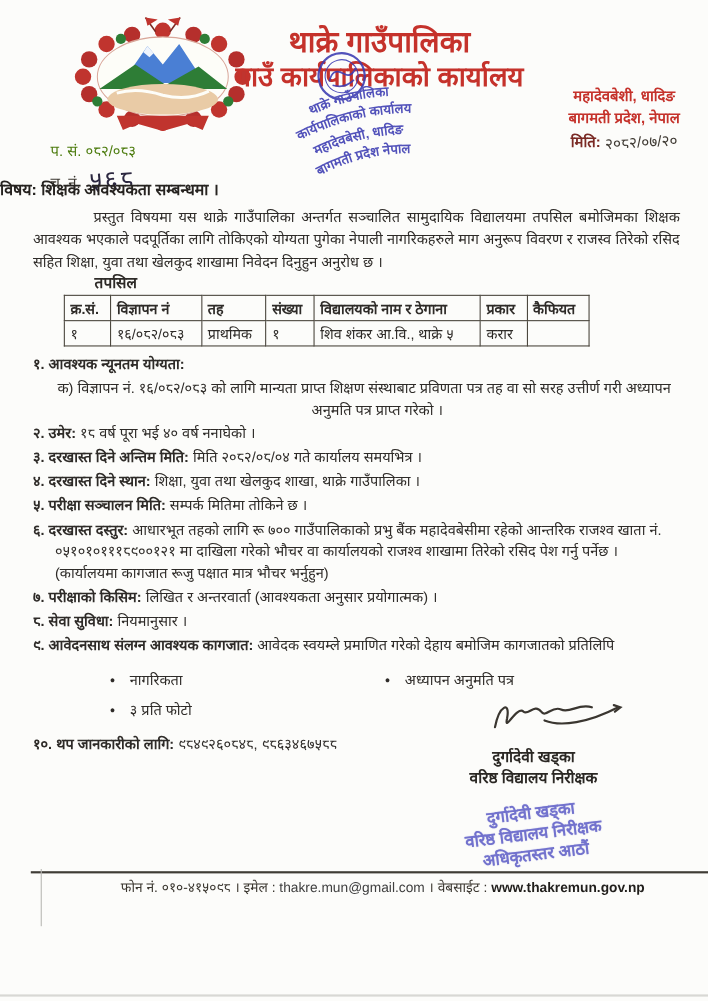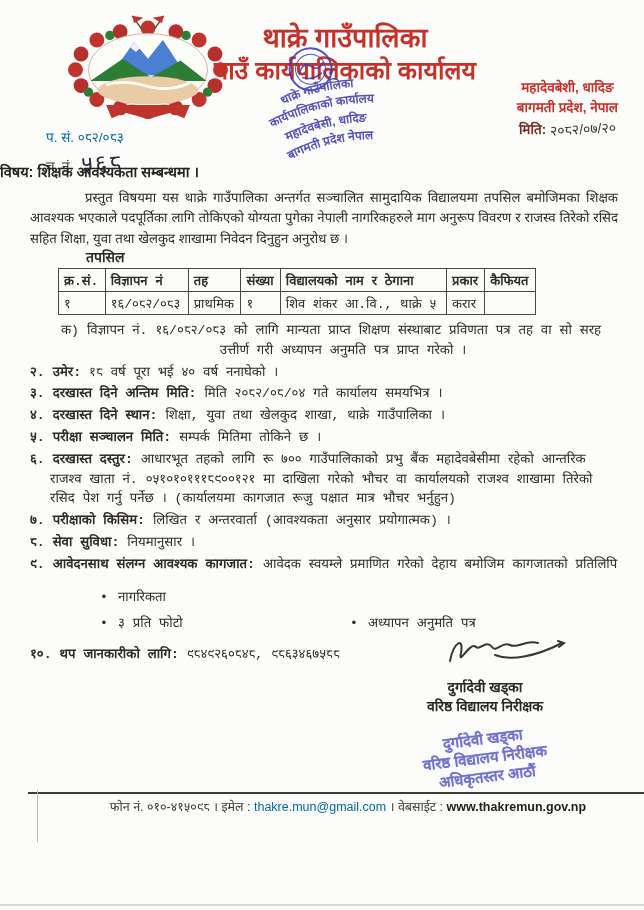--- a/index.html
+++ b/index.html
@@ -13,49 +13,49 @@
   
   .emblem{position:absolute;left:60px;top:14px;width:176px;height:106px;}
   .titles{position:absolute;left:170px;top:22px;width:350px;text-align:center;}
   .title1{font-size:27px;font-weight:bold;color:#c5322b;line-height:1.2;}
   .title2{font-size:25px;font-weight:bold;color:#c5322b;line-height:1.3;}
   .stamp-top{position:absolute;left:228px;top:42px;width:185px;height:130px;transform:rotate(-14deg);opacity:.88;}
   .addr{position:absolute;right:26px;top:78px;text-align:center;line-height:1.45;}
   .addr .red{color:#c5322b;font-size:13.5px;font-weight:bold;}
   .addr .date-line{font-size:13.5px;color:#7a2a24;font-weight:bold;margin-top:2px;}
   .addr .hand{display:inline-block;color:#3f3a33;font-weight:normal;font-size:14px;transform:rotate(-3deg);}
-  .refno{position:absolute;left:46px;top:128px;font-size:13.5px;color:#0369a1;}
+  .refno{position:absolute;left:46px;top:128px;font-size:13.5px;color:#4d7c0f;}
   .chno{position:absolute;left:46px;top:146px;font-size:13.5px;color:#3a362f;}
   .chno .hand{display:inline-block;font-size:23px;color:#2c2840;transform:rotate(-5deg);letter-spacing:2px;margin-left:4px;}
   
   .subject{position:absolute;left:0;right:0;top:161px;text-align:left;font-size:14.5px;font-weight:bold;color:#262320;}
   .para{position:absolute;left:30px;right:26px;top:188px;font-size:13.2px;line-height:1.55;text-align:justify;text-indent:55px;color:#2e2b28;}
-  .content{position:absolute;left:30px;right:26px;top:247px;font-size:13.2px;color:#2e2b28;font-family:Liberation Mono, monospace;}
+  .content{position:absolute;left:30px;right:26px;top:247px;font-size:13.2px;color:#2e2b28;}
   .tbl-caption{font-weight:bold;font-size:14px;margin:0 0 2px 56px;}
   table.detail{border-collapse:collapse;margin-left:28px;width:478px;font-size:13px;}
   table.detail th,table.detail td{border:1.4px solid #4c483f;padding:2px 5px;text-align:left;font-weight:normal;vertical-align:top;}
   table.detail th{font-weight:bold;}
   .list{margin-top:6px;}
   .li{padding-left:20px;text-indent:-20px;line-height:1.5;margin:2px 0;}
   .li b{font-weight:bold;}
   .li.sub{margin-left:14px;padding-left:24px;text-indent:-24px;text-align:center;}
-  .bullets{display:flex;margin:6px 0 4px 70px;align-items:flex-end;}
+  .bullets{display:flex;margin:6px 0 4px 70px;}
   .bullets .col{width:250px;}
   .bullet-item{line-height:1.5;margin:7px 0;}
   .bullet-item .dot{display:inline-block;width:18px;font-size:13px;}
   
   .sig-block{position:absolute;right:44px;top:628px;width:230px;text-align:center;}
   .sig-svg{width:130px;height:46px;margin-left:40px;}
   .sig-name{font-size:14px;font-weight:bold;color:#2b2824;line-height:1.35;}
   .sig-title{font-size:14px;font-weight:bold;color:#2b2824;line-height:1.35;}
   .stamp-bottom{margin-top:14px;transform:rotate(-7deg);color:#5a5ac6;font-weight:bold;font-size:15px;line-height:1.25;opacity:.85;text-shadow:0 0 1px rgba(90,90,198,.5);}
   
   .footer-line{position:absolute;left:28px;right:0;top:792px;border-top:2px solid #3f3c36;}
   .footer{position:absolute;left:60px;right:8px;top:798px;text-align:center;font-size:12.5px;color:#3a362f;}
-  .footer .email{color:#0369a1;}
+  .footer .email{color:#404040;}
   .footer .web{font-weight:bold;color:#211f1c;}
   .artifact-v{position:absolute;left:37px;top:790px;height:52px;border-left:1px solid #b9b9b5;}
 </style>
 </head>
 <body>
 
 <div class="page">
 
   <svg class="emblem" viewBox="0 -10 170 114" aria-hidden="true">
     <g>
@@ -160,20 +160,21 @@
           <td>प्राथमिक</td>
           <td>१</td>
           <td>शिव शंकर आ.वि., थाक्रे ५</td>
           <td>करार</td>
           <td></td>
         </tr>
       </tbody>
     </table>
 
     <div class="list">
+      <div class="li"><b><span>१.</span> <span>आवश्यक न्यूनतम योग्यता:</span></b> <span></span></div>
       <div class="li sub"><span>क)</span> <span>विज्ञापन नं. १६/०८२/०८३ को लागि मान्यता प्राप्त शिक्षण संस्थाबाट प्रविणता पत्र तह वा सो सरह उत्तीर्ण गरी अध्यापन अनुमति पत्र प्राप्त गरेको ।</span></div>
       <div class="li"><b><span>२.</span> <span>उमेर:</span></b> <span>१८ वर्ष पूरा भई ४० वर्ष ननाघेको ।</span></div>
       <div class="li"><b><span>३.</span> <span>दरखास्त दिने अन्तिम मिति:</span></b> <span>मिति २०८२/०८/०४ गते कार्यालय समयभित्र ।</span></div>
       <div class="li"><b><span>४.</span> <span>दरखास्त दिने स्थान:</span></b> <span>शिक्षा, युवा तथा खेलकुद शाखा, थाक्रे गाउँपालिका ।</span></div>
       <div class="li"><b><span>५.</span> <span>परीक्षा सञ्चालन मिति:</span></b> <span>सम्पर्क मितिमा तोकिने छ ।</span></div>
       <div class="li"><b><span>६.</span> <span>दरखास्त दस्तुर:</span></b> <span>आधारभूत तहको लागि रू ७०० गाउँपालिकाको प्रभु बैंक महादेवबेसीमा रहेको आन्तरिक राजश्व खाता नं. ०५१०१०१११८९००१२१ मा दाखिला गरेको भौचर वा कार्यालयको राजश्व शाखामा तिरेको रसिद पेश गर्नु पर्नेछ । (कार्यालयमा कागजात रूजु पक्षात मात्र भौचर भर्नुहुन)</span></div>
       <div class="li"><b><span>७.</span> <span>परीक्षाको किसिम:</span></b> <span>लिखित र अन्तरवार्ता (आवश्यकता अनुसार प्रयोगात्मक) ।</span></div>
       <div class="li"><b><span>८.</span> <span>सेवा सुविधा:</span></b> <span>नियमानुसार ।</span></div>
       <div class="li"><b><span>९.</span> <span>आवेदनसाथ संलग्न आवश्यक कागजात:</span></b> <span>आवेदक स्वयम्ले प्रमाणित गरेको देहाय बमोजिम कागजातको प्रतिलिपि</span></div>
     </div>

